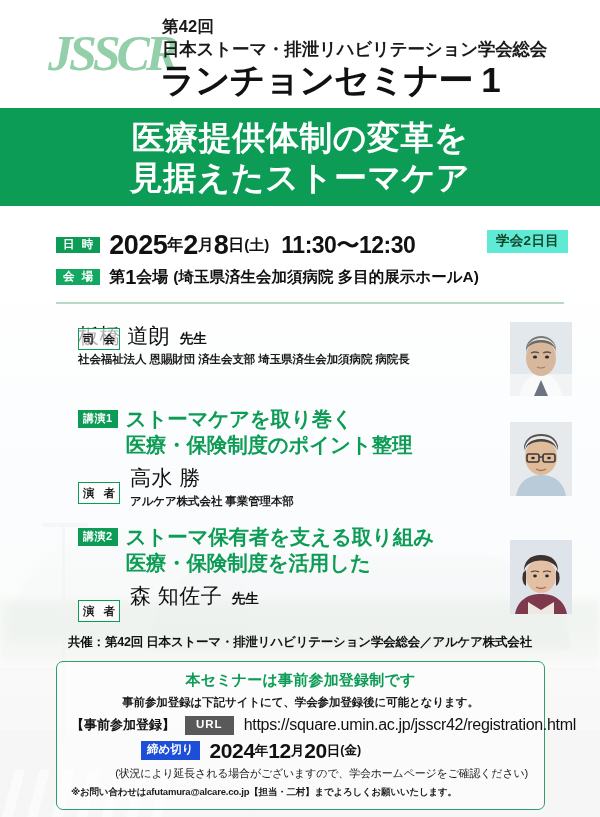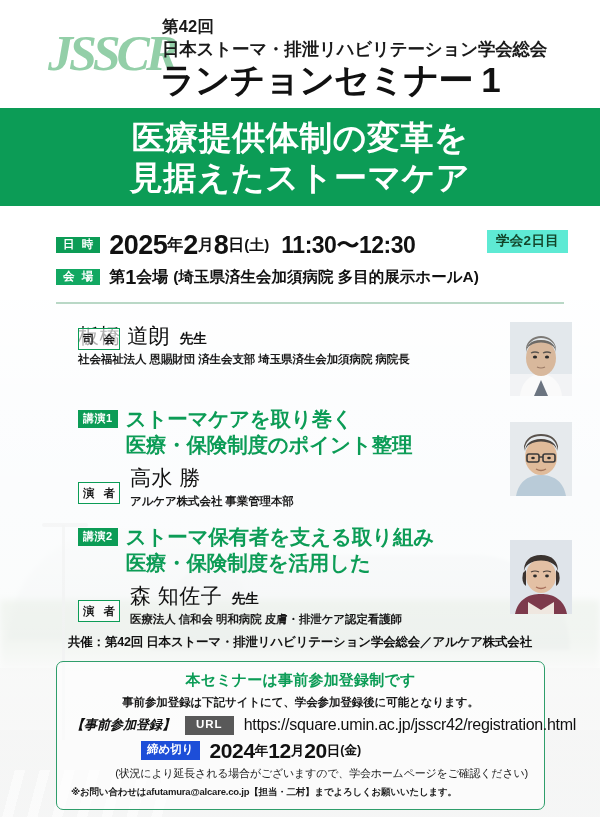--- a/index.html
+++ b/index.html
@@ -234,21 +234,21 @@
   .reg-head {
     text-align:center; color:#0c9c56;
     font-size:15px; font-weight:bold; letter-spacing:.2px;
     margin-bottom:5px;
   }
   .reg-sub {
     text-align:center; font-size:11.5px; font-weight:bold;
     color:#1a1a1a; margin-bottom:6px; letter-spacing:-.1px;
   }
   .reg-line { display:flex; align-items:center; white-space:nowrap; }
-  .reg-label { font-size:13px; font-weight:bold; color:#111;font-style:italic; }
+  .reg-label { font-size:13px; font-weight:bold; color:#111; }
   .tag-dark {
     display:inline-block;
     background:#595959; color:#fff;
     font-size:11.5px; font-weight:bold;
     padding:3px 11px 4px; line-height:1;
     margin:0 10px;
     letter-spacing:1px;
   }
   .reg-url { font-size:16px; color:#111; letter-spacing:-.3px; }
 
@@ -391,21 +391,20 @@
         <span class="lecture-tag">講演2</span>
         <div>
           <div class="lecture-title">ストーマ保有者を支える取り組み</div>
           <div class="lecture-title">医療・保険制度を活用した</div>
         </div>
       </div>
       <div class="role-box">演 者</div>
       <div class="speaker">
         <span class="person-name">森 知佐子</span>
         <span class="person-suffix">先生</span>
-        <div class="person-affil">医療法人 信和会 明和病院 皮膚・排泄ケア認定看護師</div>
       </div>
       <div class="portrait">
         <svg class="face" viewBox="0 0 62 74" preserveAspectRatio="xMidYMid slice">
           <rect width="62" height="74" fill="#dfe4ea"></rect>
           <path d="M5 74 C8 59 19 54 31 54 C43 54 54 59 57 74 Z" fill="#7d3a4c"></path>
           <path d="M18 62 L31 70 L44 62 L44 74 L18 74 Z" fill="#efe7e0"></path>
           <ellipse cx="31" cy="36" rx="15" ry="17" fill="#e3c0a4"></ellipse>
           <path d="M14 34 C12 16 50 16 48 34 C49 21 42 15 31 15 C20 15 13 21 14 34 Z" fill="#3b3330"></path>
           <path d="M13 33 Q11 43 16 46 L16 30 Z" fill="#3b3330"></path>
           <path d="M49 33 Q51 43 46 46 L46 30 Z" fill="#3b3330"></path>

